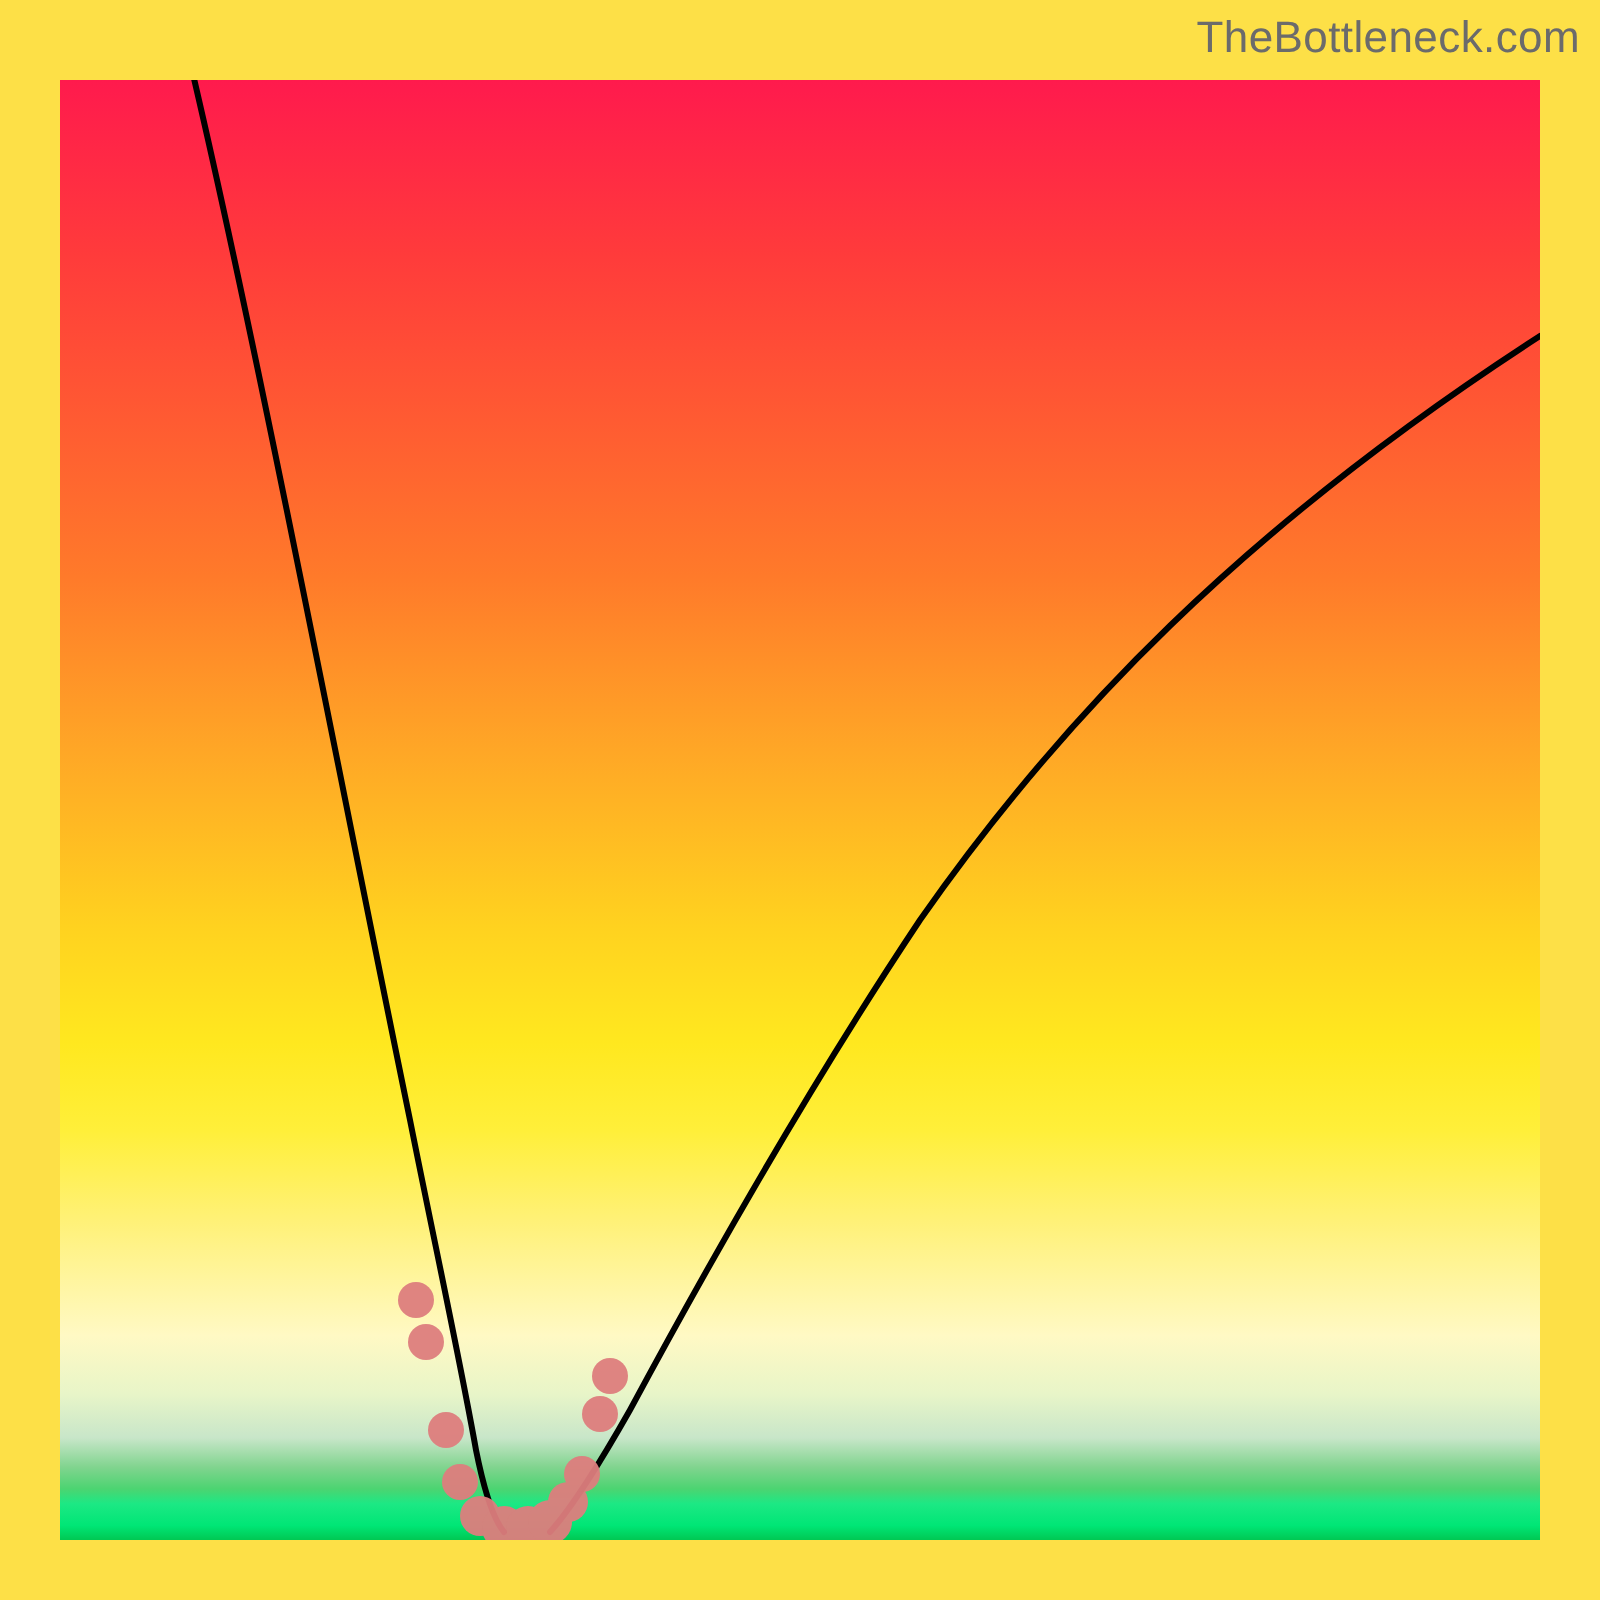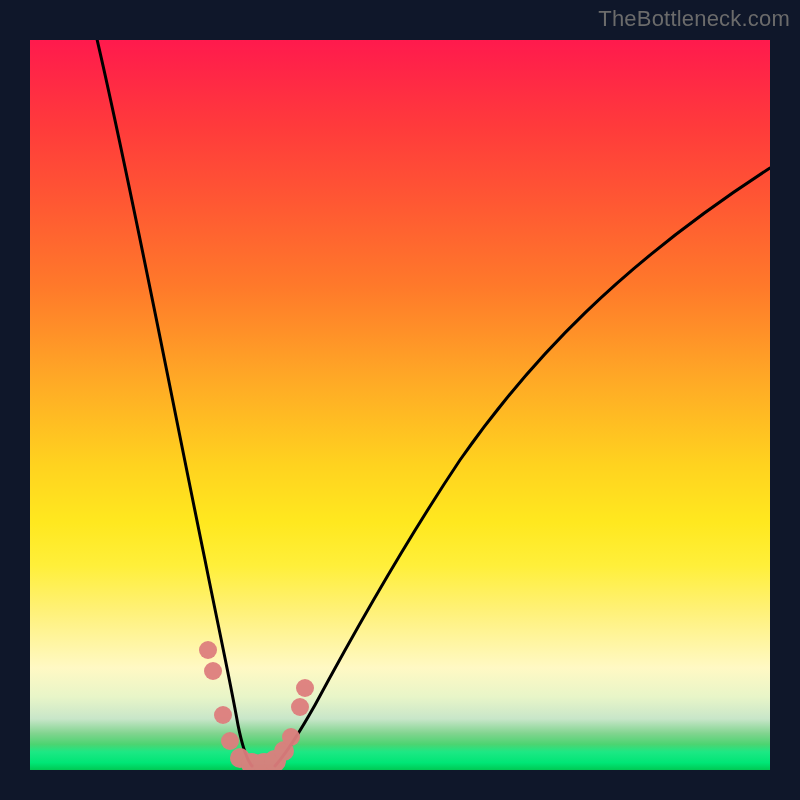--- a/index.html
+++ b/index.html
@@ -10,21 +10,21 @@
     background: #000;
     overflow: hidden;
     font-family: Arial, Helvetica, sans-serif;
   }
   .frame {
     position: absolute;
     left: 0;
     top: 0;
     width: 800px;
     height: 800px;
-    background: #0f172a;
+    background: #fde047;
   }
   .plot-area {
     position: absolute;
     left: 30px;
     top: 40px;
     width: 740px;
     height: 730px;
     overflow: hidden;
   }
   .gradient {

